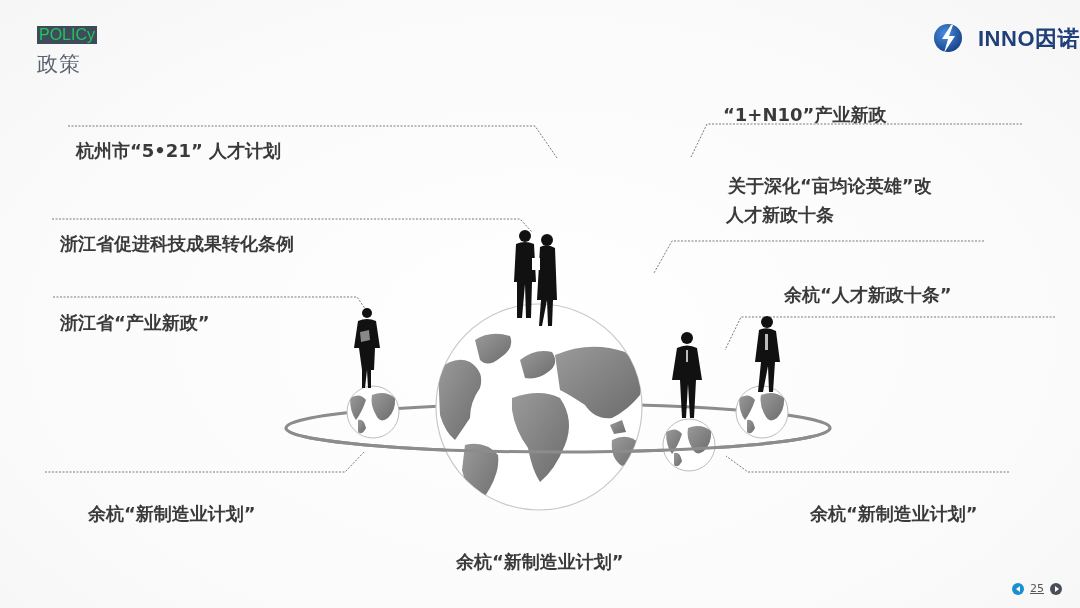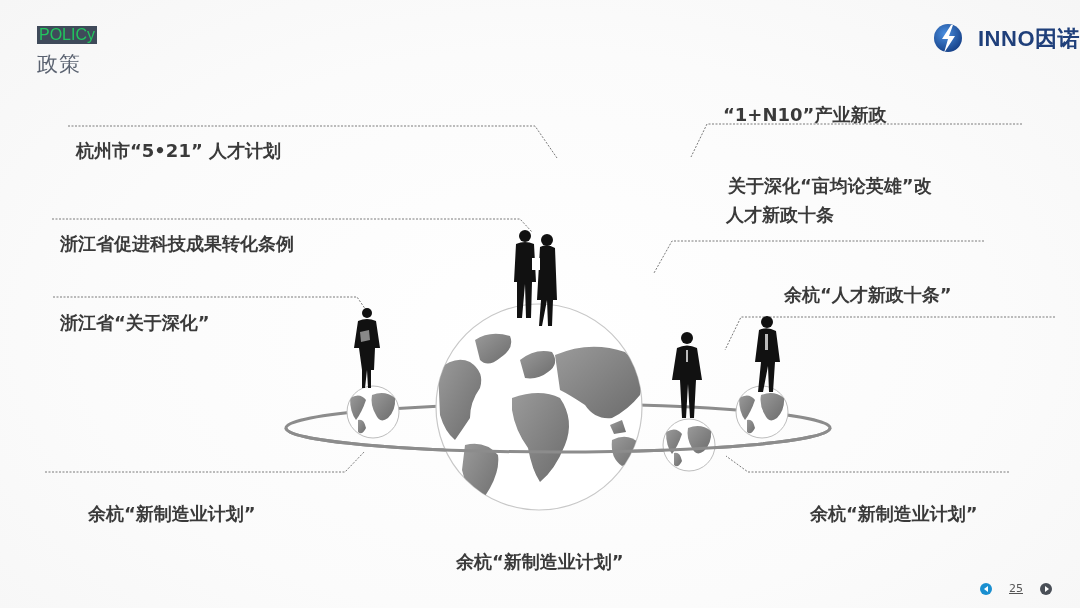--- a/index.html
+++ b/index.html
@@ -23,21 +23,21 @@
     .logo-badge { width: 34px; height: 34px; }
     .logo-text { font-size: 22px; font-weight: bold; color: #1f3f7a; font-family: "Liberation Sans", sans-serif; letter-spacing: 0.5px; }
 
     .label {
       position: absolute; font-weight: bold; font-size: 18px; color: #3a3a3a;
       white-space: nowrap; font-family: "DejaVu Sans", sans-serif; line-height: 26px;
     }
     .lines { position: absolute; inset: 0; }
     .art { position: absolute; inset: 0; }
 
-    .pager { position: absolute; left: 980px; top: 582px; display: flex; align-items: center; gap: 17px; font-size: 11px; color: #555; text-decoration: underline; }
+    .pager { position: absolute; left: 1012px; top: 582px; display: flex; align-items: center; gap: 6px; font-size: 11px; color: #555; text-decoration: underline; }
     .pager-btn { width: 12px; height: 12px; border-radius: 50%; display: inline-flex; align-items: center; justify-content: center; }
     .pager-btn.prev { background: #1a8fd0; }
     .pager-btn.next { background: #4a4f57; }
     .tri { width: 0; height: 0; border-top: 3px solid transparent; border-bottom: 3px solid transparent; }
     .tri.left { border-right: 4px solid #fff; margin-right: 1px; }
     .tri.right { border-left: 4px solid #fff; margin-left: 1px; }
   </style>
 </head>
 <body>
 
@@ -176,21 +176,21 @@
       <g>
         <circle cx="767" cy="322" r="6"></circle>
         <path d="M759 330 Q767 326 776 331 L780 362 L775 362 L773 392 L769 392 L768 366 L763 392 L758 392 L761 362 L755 362 Z"></path>
         <path d="M765 334 L768 334 L768 350 L765 350 Z" fill="#bbb"></path>
       </g>
     </g>
   </svg>
 
   <div class="label" style="left:76px; top:138px;text-align:center;">杭州市“5•21” 人才计划</div>
   <div class="label" style="left:60px; top:231px;">浙江省促进科技成果转化条例</div>
-  <div class="label" style="left:60px; top:310px;">浙江省“关于深化”</div>
+  <div class="label" style="left:60px; top:310px;">浙江省“产业新政”</div>
   <div class="label" style="left:88px; top:501px;">余杭“新制造业计划”</div>
 
   <div class="label" style="left:723px; top:82px;margin-top:20px;">“1+N10”产业新政</div>
   <div class="label" style="left:728px; top:173px;">关于深化“亩均论英雄”改</div>
   <div class="label" style="left:726px; top:202px;">人才新政十条</div>
   <div class="label" style="left:784px; top:282px;">余杭“人才新政十条”</div>
   <div class="label" style="left:810px; top:501px;">余杭“新制造业计划”</div>
 
   <div class="label" style="left:456px; top:549px;">余杭“新制造业计划”</div>
 

